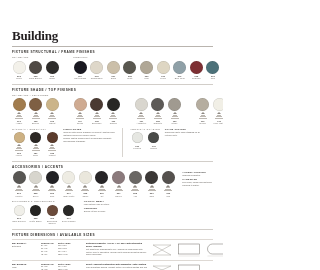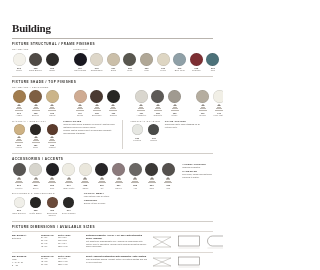--- a/index.html
+++ b/index.html
@@ -8,22 +8,22 @@
     background:#ffffff;
     font-family:"Liberation Sans",sans-serif;
     color:#231f20;
     -webkit-font-smoothing:antialiased;
   }
   .page{position:relative;width:223px;height:270px;box-sizing:border-box;padding:9px 10px 0 12px;}
 
   
   .title{
     font-family:"Liberation Serif",serif;
-    font-weight:bold;font-size:11px;line-height:14px;
-    letter-spacing:-0.2px;margin:12px 0 3px 0;
+    font-weight:bold;font-size:13px;line-height:14px;
+    letter-spacing:-0.2px;margin:20px 0 3px 0;
   }
   .rule{height:1px;background:#b9b4ae;margin:0 0 3px 0;}
   .rule.thin{background:#d2cec9;}
 
   .sec-head{
     font-size:3.1px;font-weight:bold;letter-spacing:.55px;
     text-transform:uppercase;color:#2d2a27;margin:0 0 2px 0;
   }
   .grp-label{
     font-size:2.5px;letter-spacing:.4px;text-transform:uppercase;

